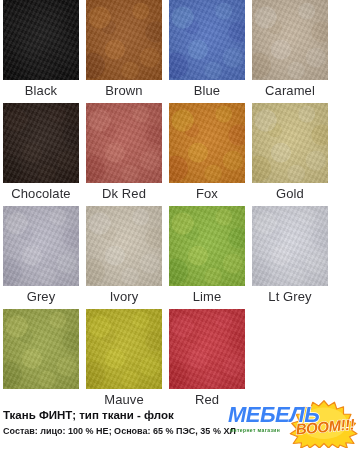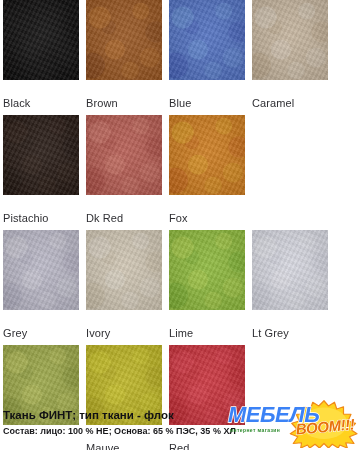--- a/index.html
+++ b/index.html
@@ -54,27 +54,28 @@
   .swatch::after{
     content:"";
     position:absolute;inset:0;
     background-image:
       repeating-linear-gradient(116deg, rgba(255,255,255,.06) 0 2px, rgba(0,0,0,.05) 2px 4px),
       repeating-linear-gradient(22deg, rgba(255,255,255,.04) 0 3px, rgba(0,0,0,.04) 3px 6px),
       radial-gradient(ellipse at 50% 45%, rgba(255,255,255,.10) 0%, rgba(0,0,0,.14) 100%);
     opacity:.85;
   }
   .label{
-    font-size:11px;
+    font-size:13px;
     color:#2f2f33;
     line-height:10px;
-    padding-top:18px;
+    padding-top:6px;
     padding-bottom:7px;
     letter-spacing:.1px;
     white-space:nowrap;
+    text-align:center;
   }
   .footer{
     position:absolute;
     left:3px;
     top:408px;
     width:356px;
   }
   .title{
     font-size:11.5px;
     font-weight:bold;
@@ -163,29 +164,33 @@
       </div>
       <div class="cell">
         <div class="swatch" style="background-color: rgb(196, 179, 156);"></div>
         <div class="label">Caramel</div>
       </div>
     </div>
 
     <div class="row">
       <div class="cell">
         <div class="swatch" style="background-color: rgb(36, 23, 17);"></div>
-        <div class="label">Pistachio</div>
+        <div class="label">Chocolate</div>
       </div>
       <div class="cell">
         <div class="swatch" style="background-color: rgb(181, 90, 80);"></div>
         <div class="label">Dk Red</div>
       </div>
       <div class="cell">
         <div class="swatch" style="background-color: rgb(204, 122, 28);"></div>
         <div class="label">Fox</div>
+      </div>
+      <div class="cell">
+        <div class="swatch" style="background-color: rgb(207, 193, 132);"></div>
+        <div class="label">Gold</div>
       </div>
     </div>
 
     <div class="row">
       <div class="cell">
         <div class="swatch" style="background-color: rgb(185, 183, 198);"></div>
         <div class="label">Grey</div>
       </div>
       <div class="cell">
         <div class="swatch" style="background-color: rgb(207, 197, 178);"></div>

